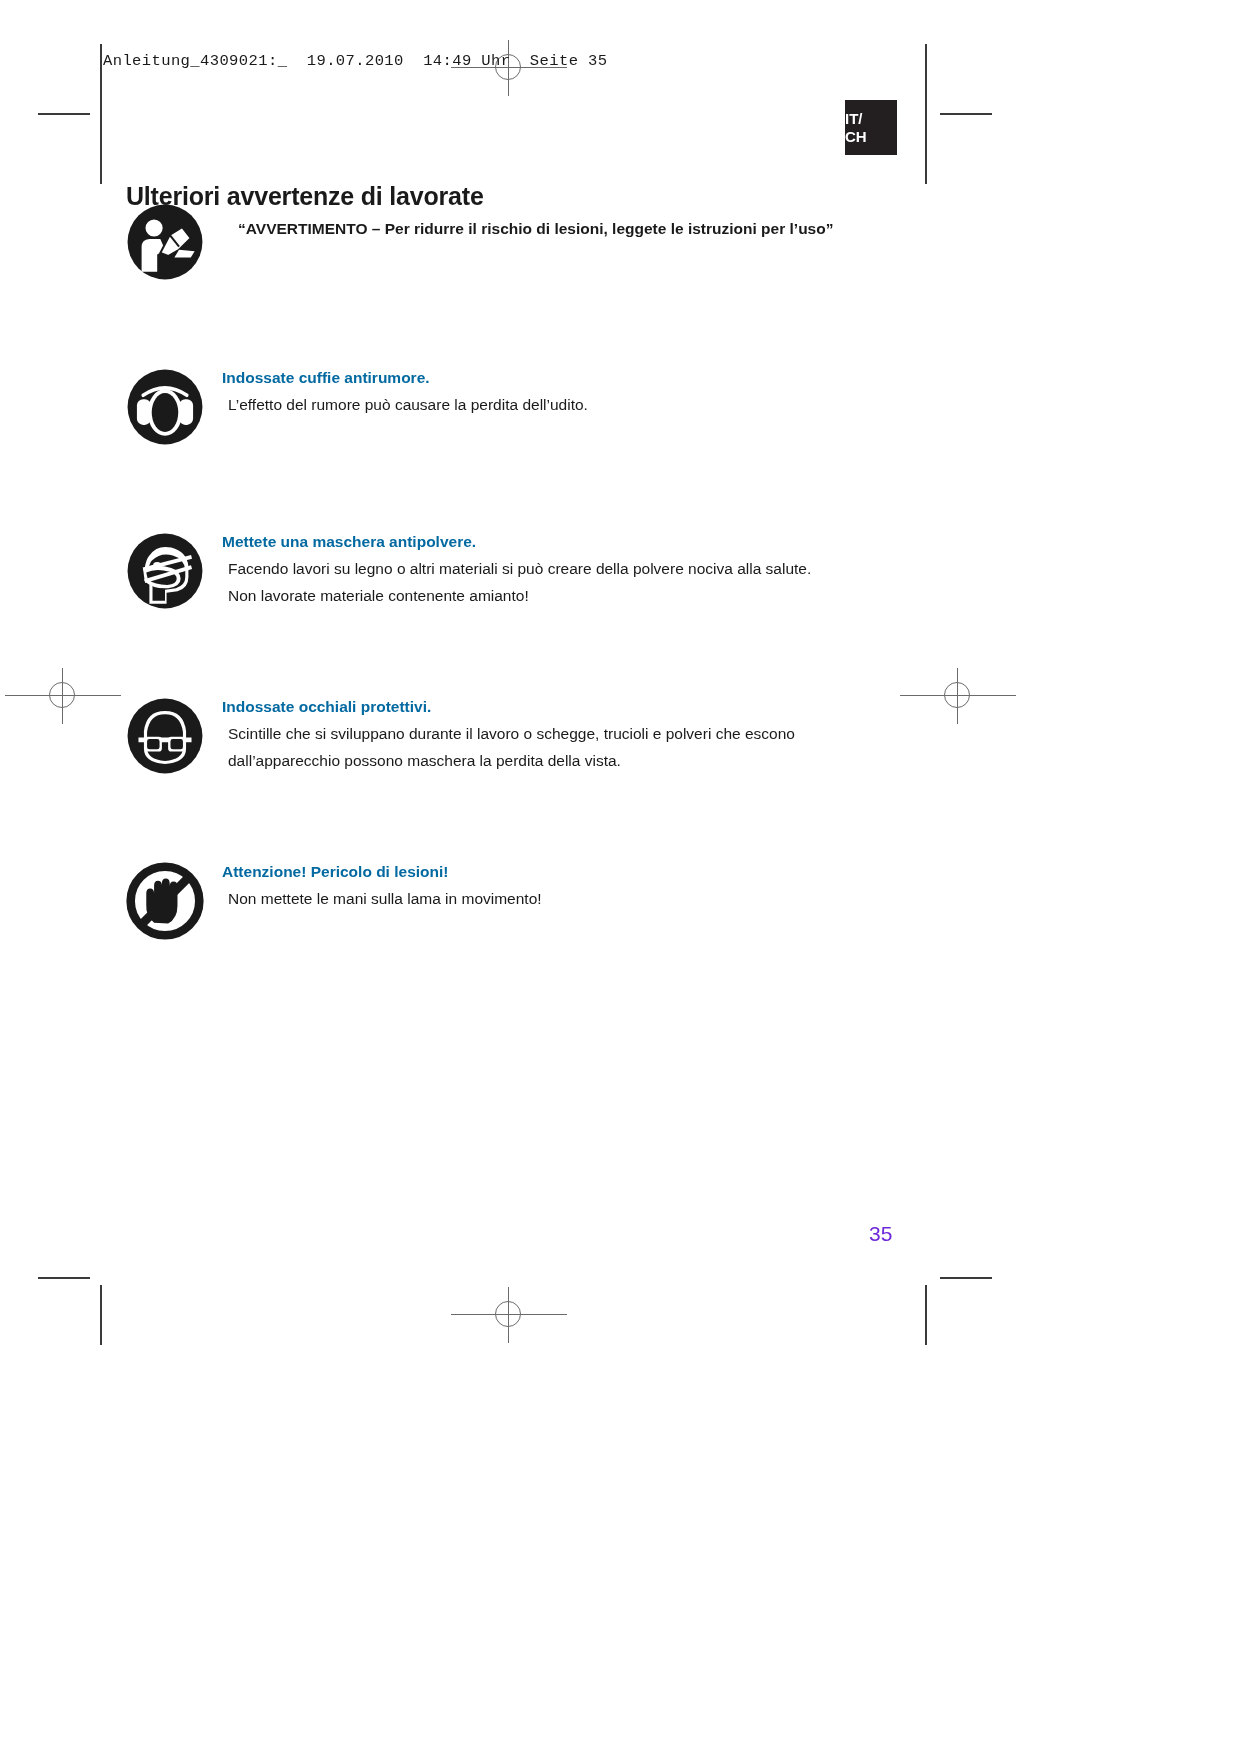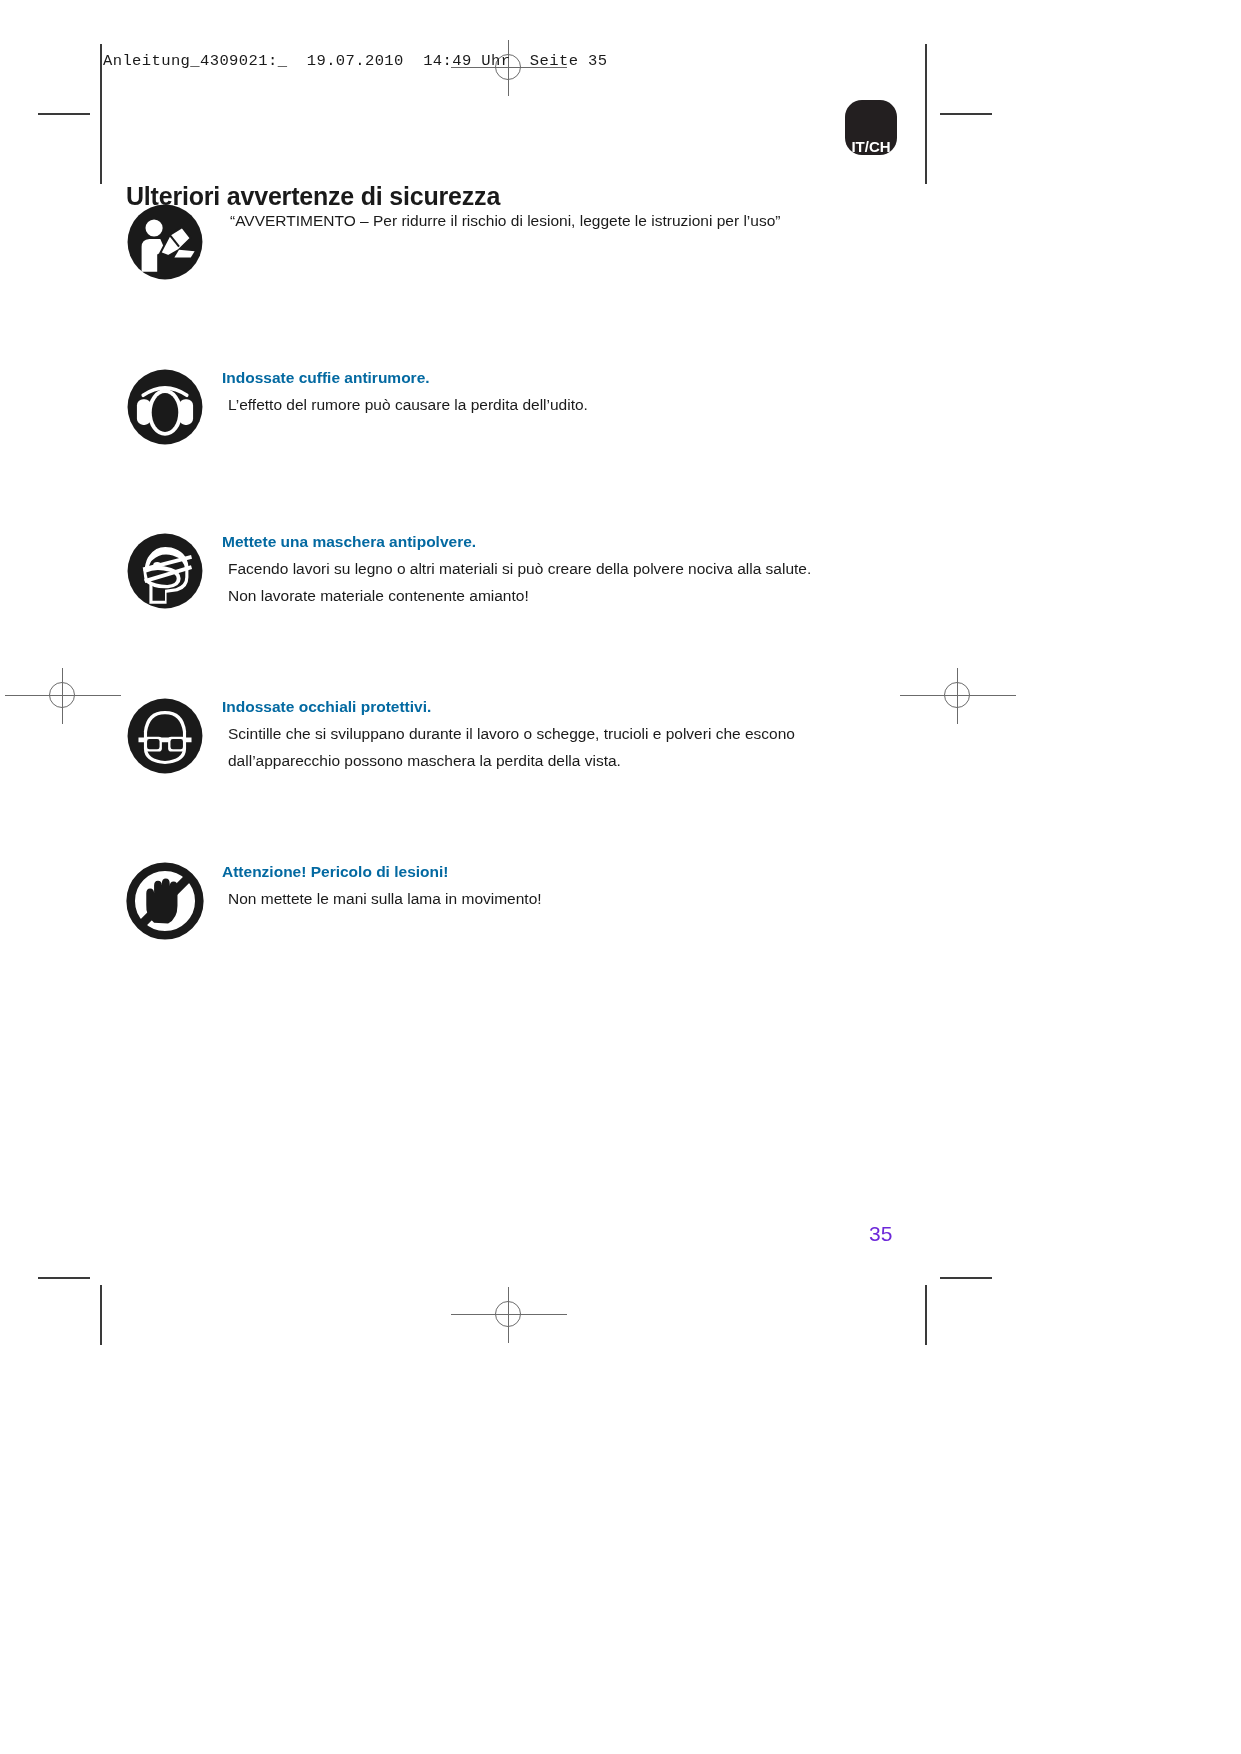--- a/index.html
+++ b/index.html
@@ -73,24 +73,23 @@
     left: 845px;
     top: 100px;
     width: 52px;
     height: 55px;
     background: #231f20;
     color: #ffffff;
     font-size: 15px;
     font-weight: bold;
     line-height: 1.15;
     display: flex;
-    flex-direction: row;
-    align-items: flex-end;
+    flex-direction: column;
+    align-items: flex-start;
     justify-content: center;
-    border-radius: 17px;
   }
 
   
   .content {
     position: absolute;
     left: 0;
     top: 0;
     width: 1241px;
   }
   .page-title {
@@ -131,24 +130,24 @@
   .notice .body-line {
     font-size: 15.5px;
     font-weight: normal;
     color: #1a1a1a;
     line-height: 1.34;
     margin: 6px;
     white-space: nowrap;
   }
   .notice .quote-line {
     font-size: 15.5px;
-    font-weight: normal;
+    font-weight: bold;
     color: #1a1a1a;
     line-height: 1.34;
-    margin: 8px;
+    margin: 16px;
     white-space: nowrap;
   }
 
   .page-number {
     position: absolute;
     left: 869px;
     top: 1222px;
     font-size: 21px;
     color: #6d28d9;
   }
@@ -195,21 +194,21 @@
 
   <div class="header-slug">Anleitung_4309021:_  19.07.2010  14:49 Uhr  Seite 35</div>
 
   <div class="lang-badge">
     <span>IT/</span>
     <span>CH</span>
   </div>
 
   <div class="content">
 
-    <h1 class="page-title">Ulteriori avvertenze di sicurezza</h1>
+    <h1 class="page-title">Ulteriori avvertenze di lavorate</h1>
 
     <div class="notice" style="top:203px;">
       <div class="icon-wrap">
         <svg viewBox="0 0 100 100" width="78" height="78" aria-hidden="true">
           <circle cx="50" cy="50" r="48" fill="#1a1a1a"></circle>
           <circle cx="36" cy="32" r="11" fill="#ffffff"></circle>
           <path d="M20 88 L20 56 Q20 47 30 46 L44 46 L50 60 L40 66 L40 88 Z" fill="#ffffff"></path>
           <path d="M44 64 L56 41 L72 31 L83 45 L68 60 L54 68 Z" fill="#ffffff" stroke="#1a1a1a" stroke-width="2.6" stroke-linejoin="round"></path>
           <path d="M56 41 L68 56" stroke="#1a1a1a" stroke-width="2.6" fill="none"></path>
           <path d="M68 60 L88 62 L83 70 L62 70 Z" fill="#ffffff"></path>

